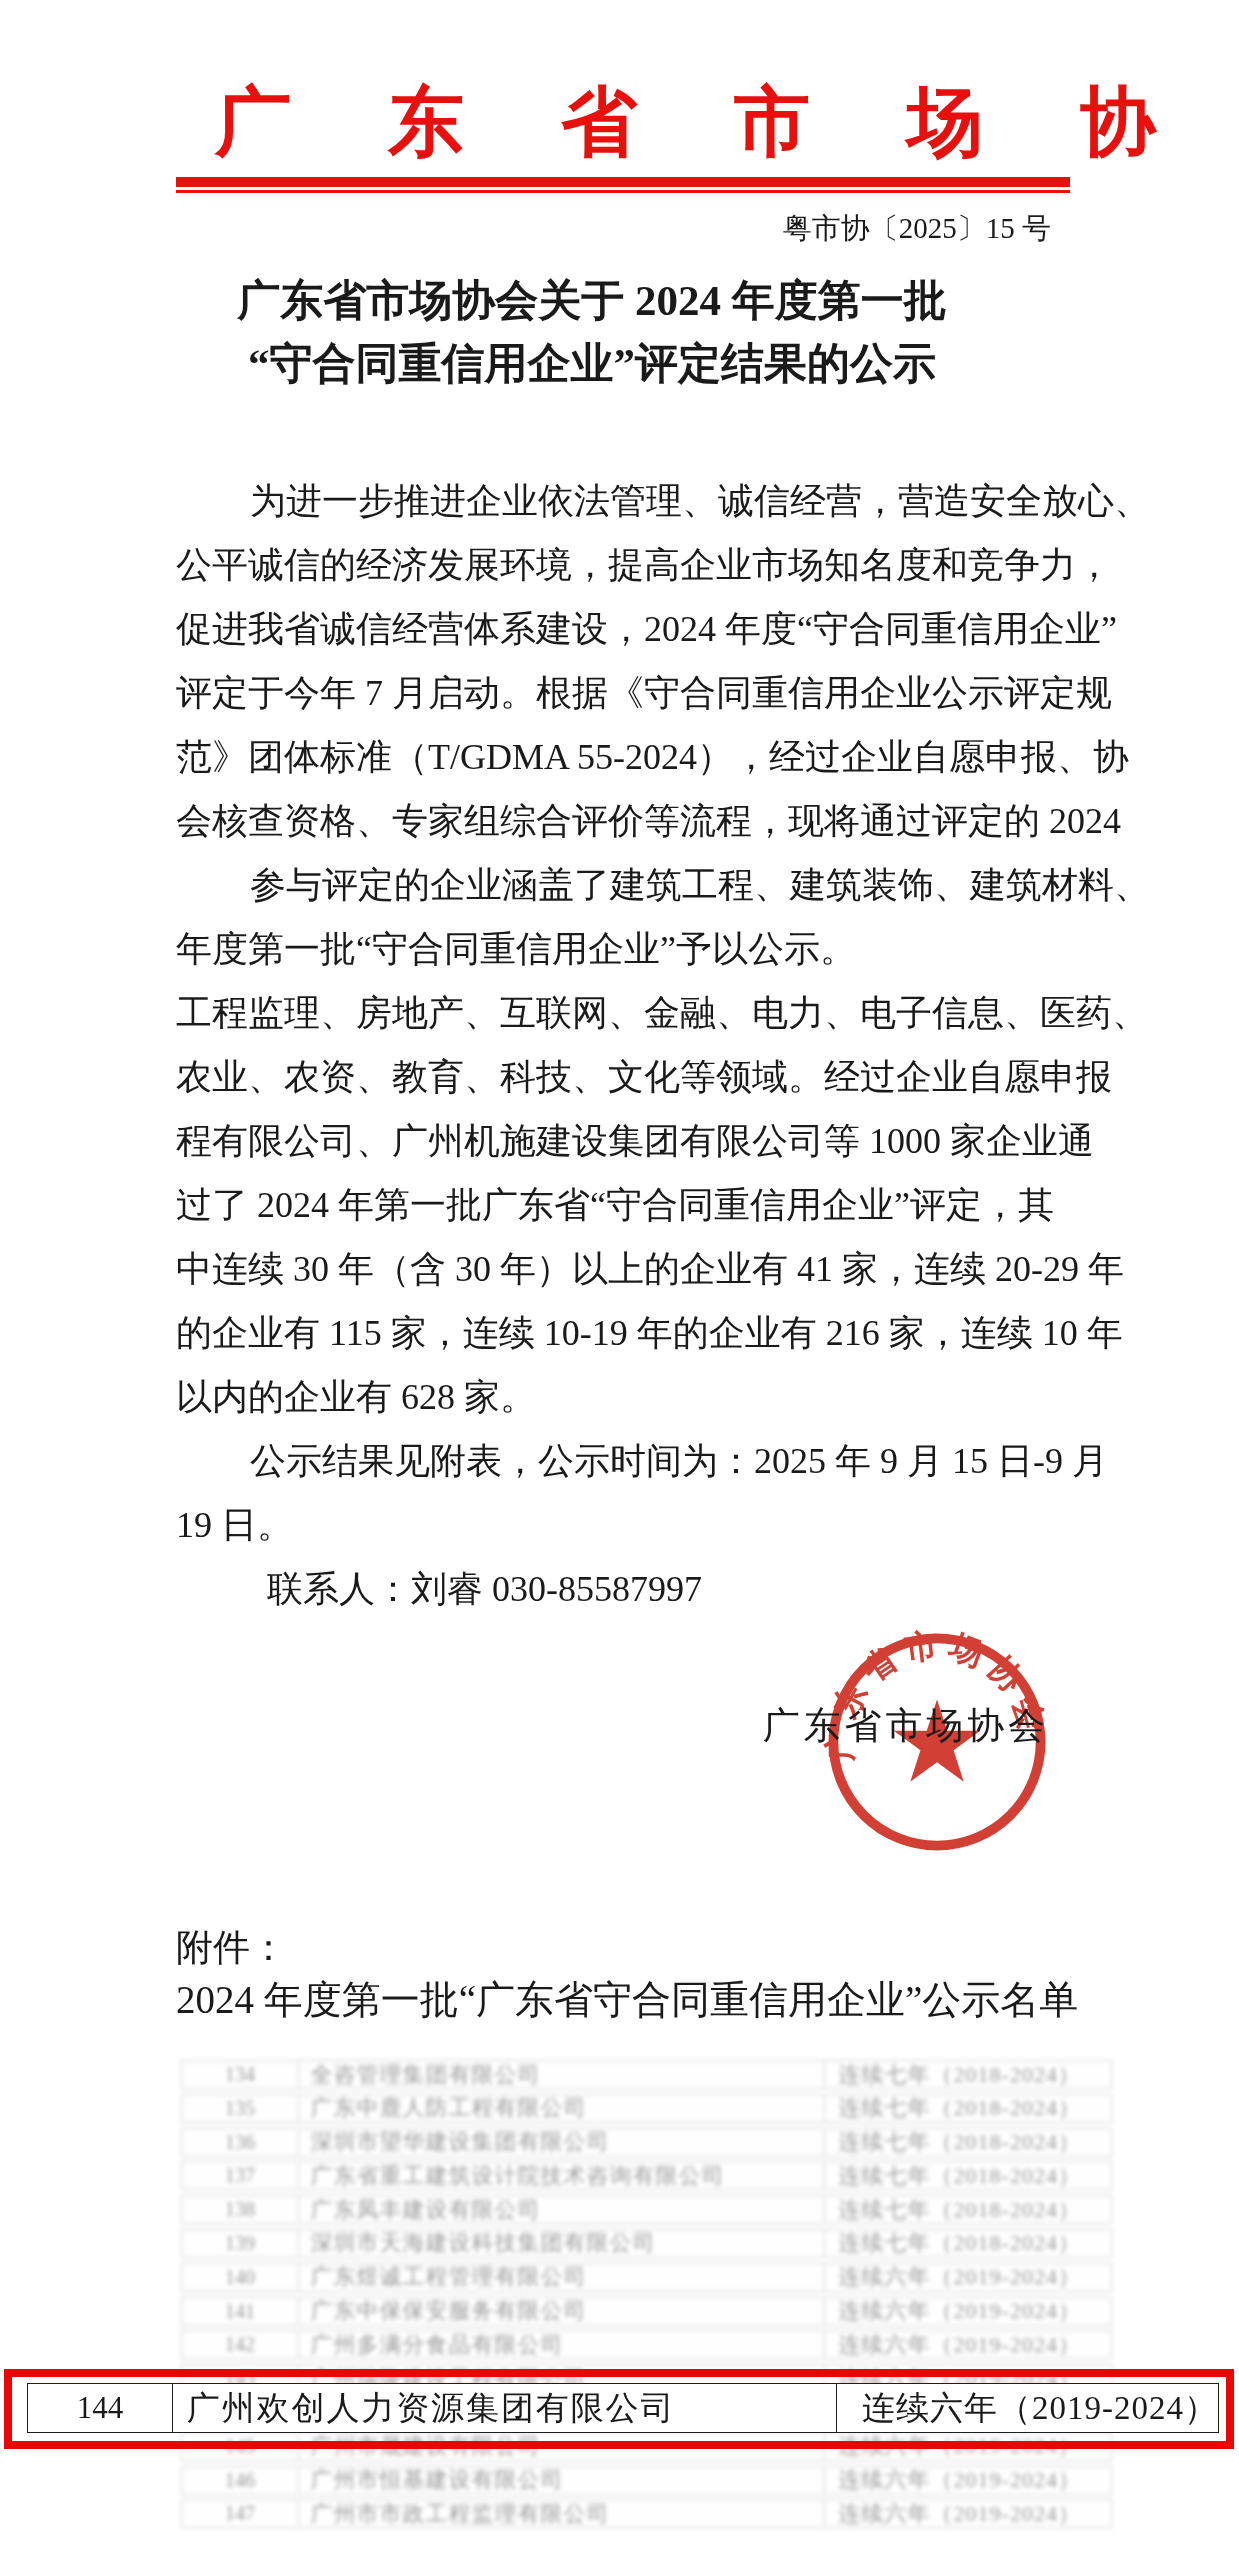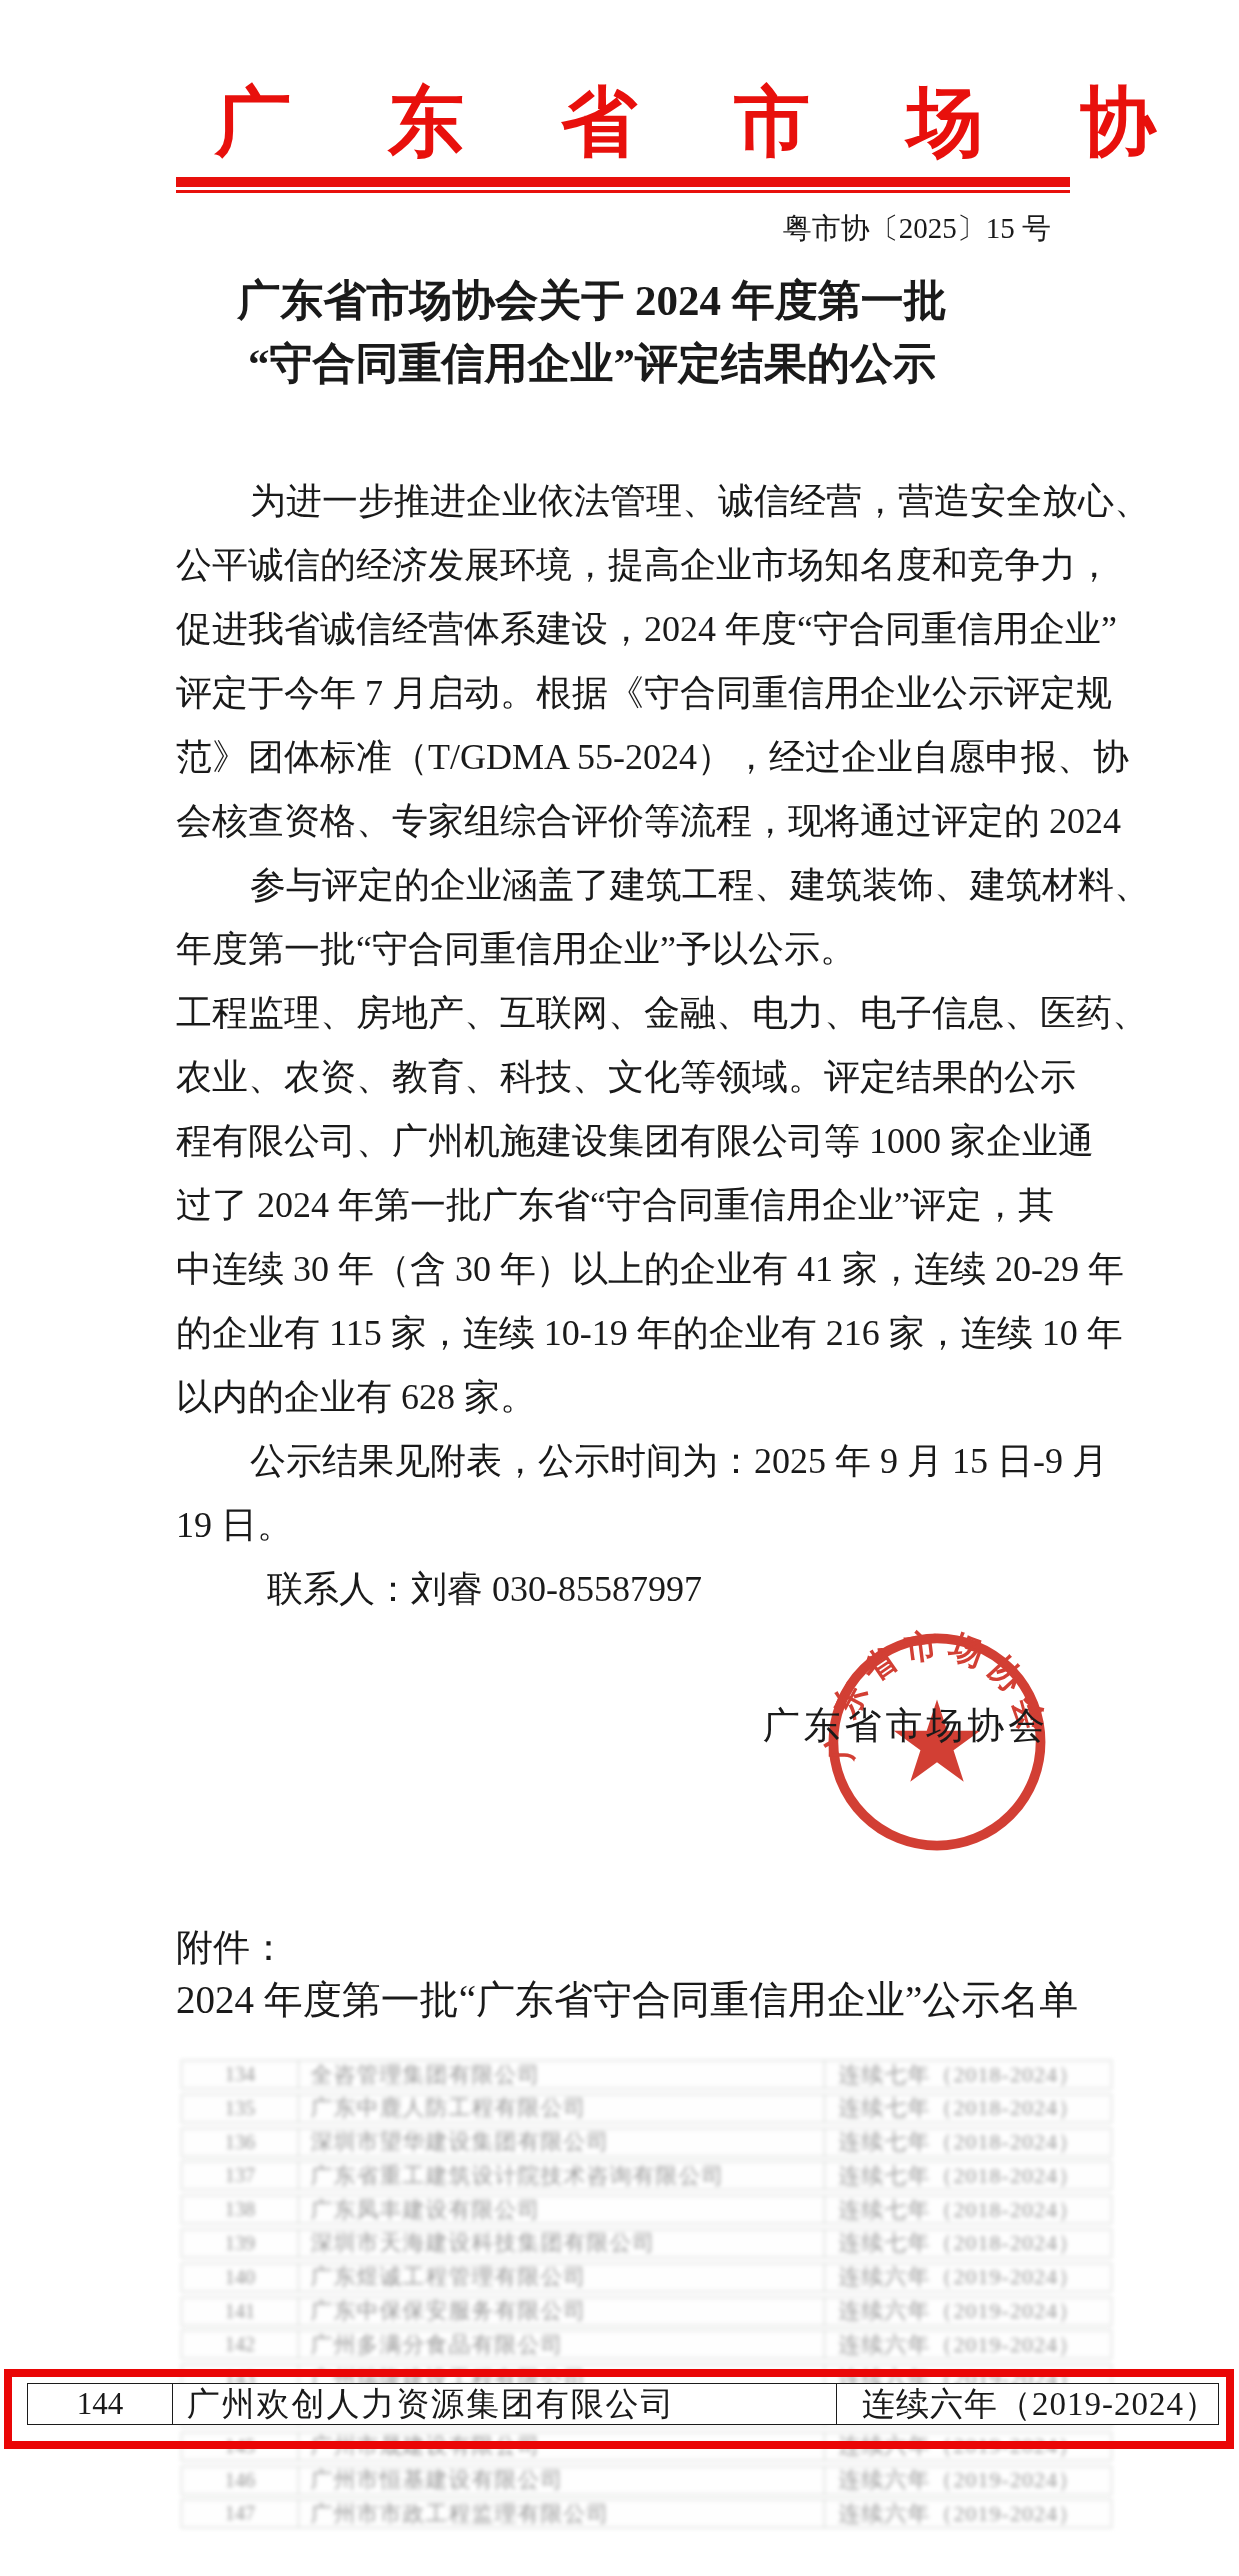--- a/index.html
+++ b/index.html
@@ -46,21 +46,21 @@
   .fc{height:100%; display:flex; align-items:center; box-sizing:border-box;}
   .fno  {width:117px; justify-content:center; border-right:1.5px solid #a9ada9; font-size:20.3px;}
   .fname{width:526px; padding-left:11.6px; border-right:1.5px solid #a9ada9; font-size:22px; letter-spacing:1px; white-space:nowrap; overflow:hidden;}
   .fyear{flex:1; padding-left:13.6px; font-size:22px; letter-spacing:1px; white-space:nowrap; overflow:hidden;}
   
   .hl-frame{
     position:absolute; left:3.9px; top:2369px; width:1230px; height:80px;
     box-sizing:border-box; border:8.7px solid #ea0606; z-index:4; background:transparent;
   }
   .hl-row{
-    position:absolute; left:27px; top:2383px; width:1192px; height:42px;
+    position:absolute; left:27px; top:2383px; width:1192px; height:50px;
     box-sizing:border-box; background:#ffffff; border:1.9px solid #1c1c1c;
     display:flex; z-index:5; align-items:stretch;
   }
   .hcell{display:flex; align-items:center; box-sizing:border-box; font-size:33px;}
   .hno  {width:147px; justify-content:center; border-right:1.9px solid #1c1c1c; font-size:31px;}
   .hname{width:672px; padding-left:13.6px; border-right:1.9px solid #1c1c1c; letter-spacing:1.9px; white-space:nowrap;}
   .hyear{flex:1; padding-left:25px; letter-spacing:1px; white-space:nowrap;}
 </style>
 </head>
 <body>
@@ -80,21 +80,21 @@
 
   <div class="bline i1">为进一步推进企业依法管理、诚信经营，营造安全放心、</div>
       <div class="bline i0">公平诚信的经济发展环境，提高企业市场知名度和竞争力，</div>
       <div class="bline i0">促进我省诚信经营体系建设，2024 年度“守合同重信用企业”</div>
       <div class="bline i0">评定于今年 7 月启动。根据《守合同重信用企业公示评定规</div>
       <div class="bline i0">范》团体标准（T/GDMA 55-2024），经过企业自愿申报、协</div>
       <div class="bline i0">会核查资格、专家组综合评价等流程，现将通过评定的 2024</div>
       <div class="bline i1">参与评定的企业涵盖了建筑工程、建筑装饰、建筑材料、</div>
       <div class="bline i0">年度第一批“守合同重信用企业”予以公示。</div>
       <div class="bline i0">工程监理、房地产、互联网、金融、电力、电子信息、医药、</div>
-      <div class="bline i0">农业、农资、教育、科技、文化等领域。评定结果的公示</div>
+      <div class="bline i0">农业、农资、教育、科技、文化等领域。经过企业自愿申报</div>
       <div class="bline i0">程有限公司、广州机施建设集团有限公司等 1000 家企业通</div>
       <div class="bline i0">过了 2024 年第一批广东省“守合同重信用企业”评定，其</div>
       <div class="bline i0">中连续 30 年（含 30 年）以上的企业有 41 家，连续 20-29 年</div>
       <div class="bline i0">的企业有 115 家，连续 10-19 年的企业有 216 家，连续 10 年</div>
       <div class="bline i0">以内的企业有 628 家。</div>
       <div class="bline i1">公示结果见附表，公示时间为：2025 年 9 月 15 日-9 月</div>
       <div class="bline i0">19 日。</div>
       <div class="bline i2">联系人：刘睿 030-85587997</div>
     </div>
 

